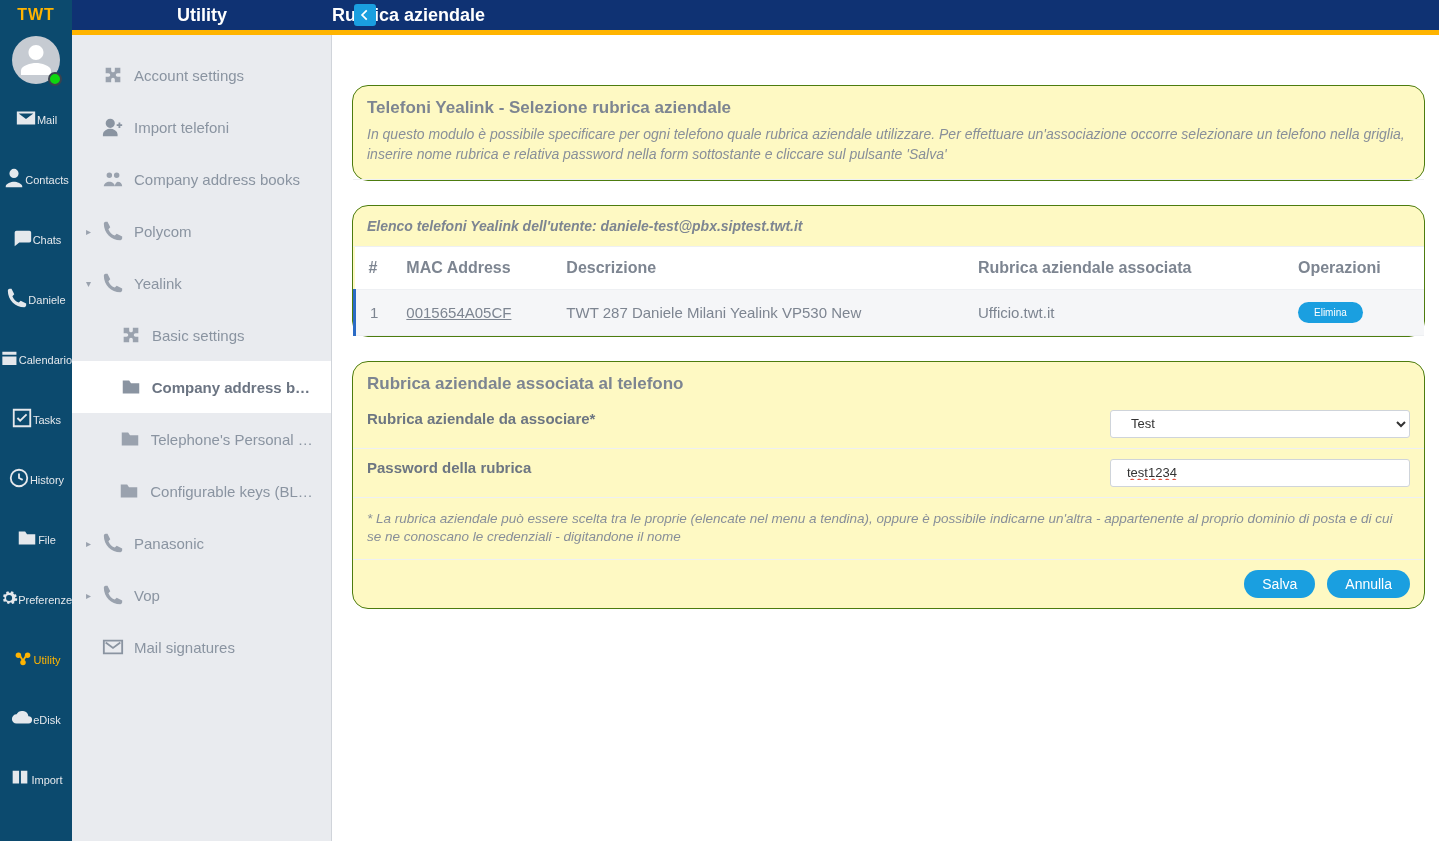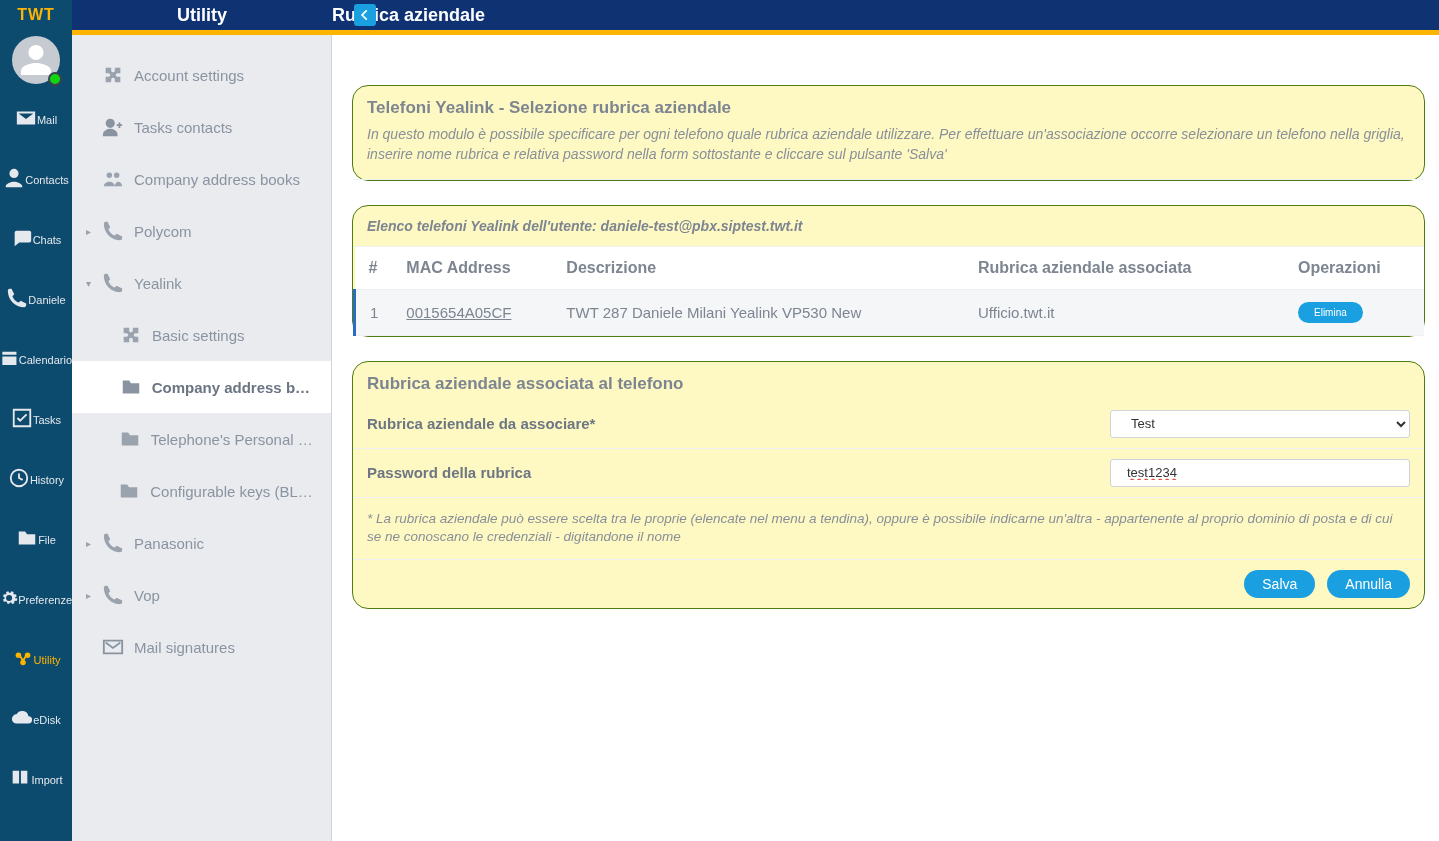--- a/index.html
+++ b/index.html
@@ -105,21 +105,21 @@
 }
 table.grid td a { color:#7d8591; text-decoration:underline; }
 .btn {
   display:inline-block; background:#1a9fe0; color:#fff; border:none;
   padding:6px 18px; border-radius:14px; font-size:14px; cursor:pointer;
 }
 .btn.small { padding:5px 16px; font-size:10px; }
 .selected-row td:first-child { border-left:3px solid #2b6bc5; }
 
 .form-panel .row {
-  display:flex; align-items:center; padding:10px 14px; border-bottom:1px solid #eef0f3;
+  display:flex; align-items:flex-start; padding:10px 14px; border-bottom:1px solid #eef0f3;
 }
 .form-panel .row .flabel {
   flex:1; color:#6d7682; font-size:15px; font-weight:600;
 }
 .form-panel .row .fctrl { width:300px; }
 .form-panel select, .form-panel input[type=text] {
   width:100%; height:28px; border:1px solid #cfd4da; border-radius:3px;
   padding:0 16px; font-size:13px; color:#333; background:#fff;
 }
 .form-note {
@@ -244,21 +244,21 @@
         <svg class="ticon" viewBox="0 0 24 24">
           <path d="M4 4h6v3a2 2 0 104 0V4h6v6h-3a2 2 0 100 4h3v6h-6v-3a2 2 0 10-4 0v3H4v-6h3a2 2 0 100-4H4z"></path>
         </svg>
         <span class="label-text">Account settings</span>
       </div>
       <div class="tree-item">
         <span class="expander"></span>
         <svg class="ticon" viewBox="0 0 24 24">
           <path d="M9 12a4 4 0 100-8 4 4 0 000 8zm-7 8c0-3 4-5 7-5s7 2 7 5v1H2zM19 7v6M16 10h6" stroke="currentColor" stroke-width="2" fill="currentColor"></path>
         </svg>
-        <span class="label-text">Tasks contacts</span>
+        <span class="label-text">Import telefoni</span>
       </div>
       <div class="tree-item">
         <span class="expander"></span>
         <svg class="ticon" viewBox="0 0 24 24">
           <path d="M8 11a3 3 0 100-6 3 3 0 000 6zm8 0a3 3 0 100-6 3 3 0 000 6zM2 20c0-3 3-5 6-5s6 2 6 5H2zm12 0c0-2 1-4 3-5 3 0 5 2 5 5h-8z"></path>
         </svg>
         <span class="label-text">Company address books</span>
       </div>
       <div class="tree-item">
         <span class="expander">▸</span>

